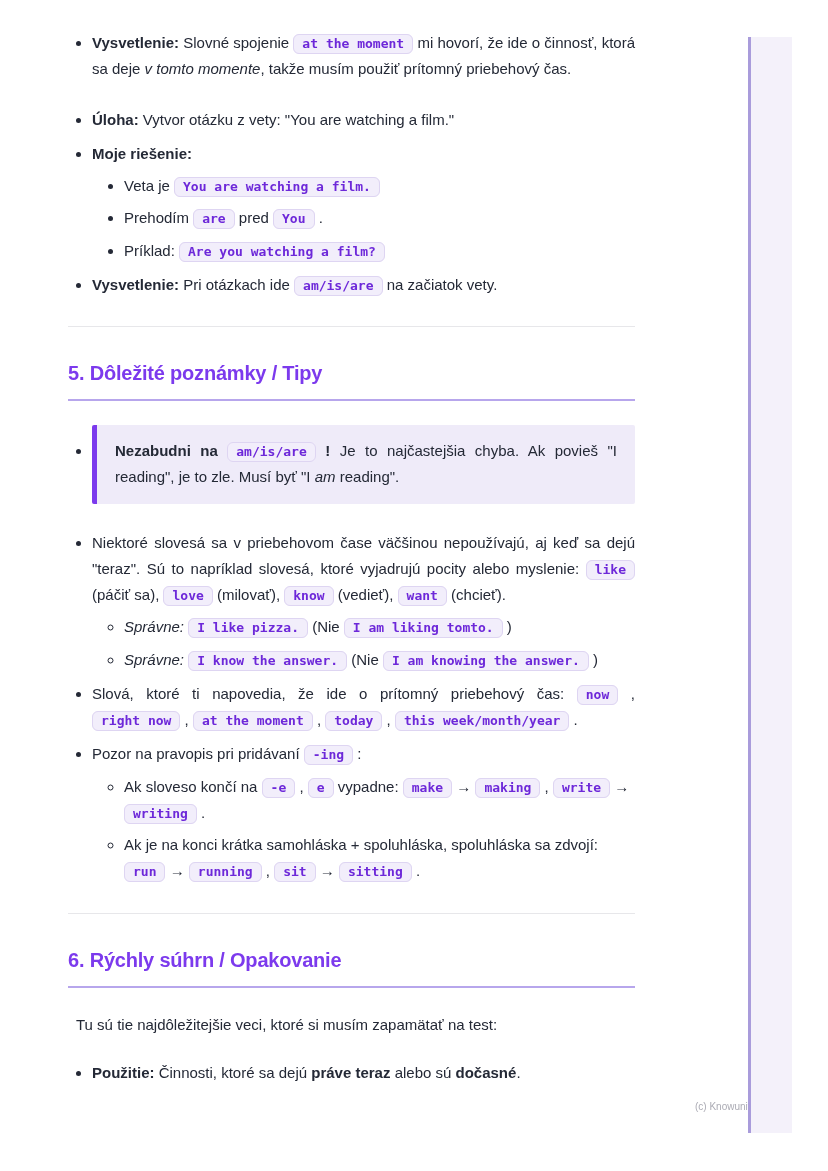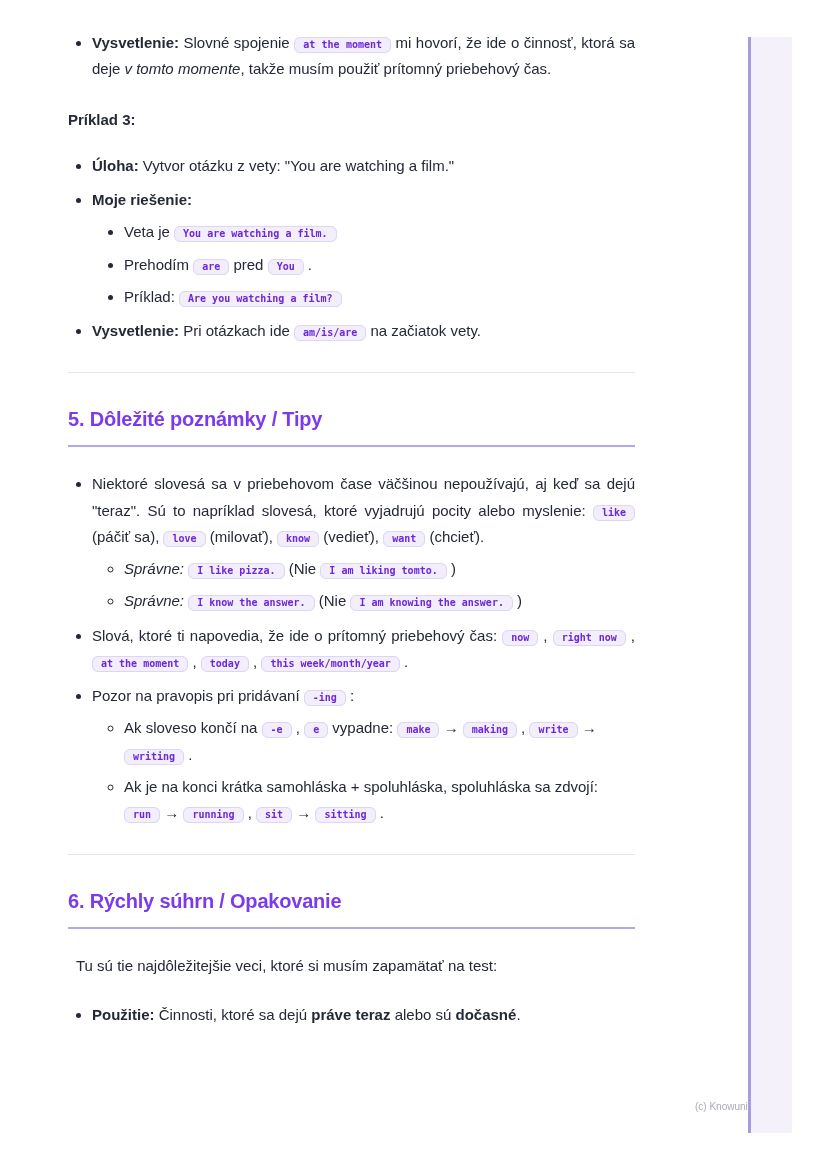--- a/index.html
+++ b/index.html
@@ -14,21 +14,21 @@
   p.lead{margin:0 0 22px 8px;}
   strong{font-weight:bold;}
   em{font-style:italic;}
   ul.blist{margin:0 0 24px 0;padding-left:24px;}
   ul.blist>li{margin-bottom:8px;text-align:justify;}
   ul.blist ul{margin:6px 0 2px 0;padding-left:32px;list-style-type:disc;}
   ul.blist ul.circle{list-style-type:circle;}
   ul.blist ul>li{margin-bottom:6px;text-align:left;}
   code.badge{
     font-family:"DejaVu Sans Mono","Liberation Mono",monospace;
-    font-size:10px;font-weight:bold;color:#6D28D9;
+    font-size:13px;font-weight:bold;color:#6D28D9;
     background:#F2EEFB;border:1px solid #DED5F2;border-radius:6px;
     padding:1px 8px 2px 8px;white-space:nowrap;
   }
   hr.divider{border:none;border-top:1px solid #E7E7EA;margin:28px 0 26px 0;}
   .heading-wrap{margin:34px 0 24px 0;}
   .heading-wrap h2{
     margin:0;font-size:20px;line-height:1.2;font-weight:bold;
     color:#7C3AED;letter-spacing:-0.2px;
   }
   .heading-rule{height:2px;background:#B7A6EC;margin-top:14px;}
@@ -45,35 +45,39 @@
     font-size:10px;color:#ABABB4;white-space:nowrap;line-height:1.2;
   }
 </style>
 </head>
 <body>
 
 <div class="content">
     <ul class="blist">
       <li><strong>Vysvetlenie:</strong><span> Slovné spojenie </span><code class="badge">at the moment</code><span> mi hovorí, že ide o činnosť, ktorá sa deje </span><em>v tomto momente</em><span>, takže musím použiť prítomný priebehový čas.</span></li>
     </ul>
-    <p><strong>Príklad 3:</strong></p>
     <ul class="blist">
       <li><strong>Úloha:</strong><span> Vytvor otázku z vety: "You are watching a film."</span></li>
       <li><strong>Moje riešenie:</strong><ul class="disc">
           <li><span>Veta je </span><code class="badge">You are watching a film.</code></li>
           <li><span>Prehodím </span><code class="badge">are</code><span> pred </span><code class="badge">You</code><span> .</span></li>
           <li><span>Príklad: </span><code class="badge">Are you watching a film?</code></li>
         </ul></li>
       <li><strong>Vysvetlenie:</strong><span> Pri otázkach ide </span><code class="badge">am/is/are</code><span> na začiatok vety.</span></li>
     </ul>
     <hr class="divider">
     <div class="heading-wrap">
       <h2>5. Dôležité poznámky / Tipy</h2>
       <div class="heading-rule"></div>
     </div>
+    <ul class="callout-list">
+      <li>
+        <div class="callout"><strong>Nezabudni na </strong><code class="badge">am/is/are</code><strong> !</strong><span> Je to najčastejšia chyba. Ak povieš "I reading", je to zle. Musí byť "I </span><em>am</em><span> reading".</span></div>
+      </li>
+    </ul>
     <ul class="blist">
       <li><span>Niektoré slovesá sa v priebehovom čase väčšinou nepoužívajú, aj keď sa dejú "teraz". Sú to napríklad slovesá, ktoré vyjadrujú pocity alebo myslenie: </span><code class="badge">like</code><span> (páčiť sa), </span><code class="badge">love</code><span> (milovať), </span><code class="badge">know</code><span> (vedieť), </span><code class="badge">want</code><span> (chcieť).</span><ul class="circle">
           <li><em>Správne:</em><span> </span><code class="badge">I like pizza.</code><span> (Nie </span><code class="badge">I am liking tomto.</code><span> )</span></li>
           <li><em>Správne:</em><span> </span><code class="badge">I know the answer.</code><span> (Nie </span><code class="badge">I am knowing the answer.</code><span> )</span></li>
         </ul></li>
       <li><span>Slová, ktoré ti napovedia, že ide o prítomný priebehový čas: </span><code class="badge">now</code><span> , </span><code class="badge">right now</code><span> , </span><code class="badge">at the moment</code><span> , </span><code class="badge">today</code><span> , </span><code class="badge">this week/month/year</code><span> .</span></li>
       <li><span>Pozor na pravopis pri pridávaní </span><code class="badge">-ing</code><span> :</span><ul class="circle">
           <li><span>Ak sloveso končí na </span><code class="badge">-e</code><span> , </span><code class="badge">e</code><span> vypadne: </span><code class="badge">make</code><span> → </span><code class="badge">making</code><span> , </span><code class="badge">write</code><span> → </span><code class="badge">writing</code><span> .</span></li>
           <li><span>Ak je na konci krátka samohláska + spoluhláska, spoluhláska sa zdvojí: </span><code class="badge">run</code><span> → </span><code class="badge">running</code><span> , </span><code class="badge">sit</code><span> → </span><code class="badge">sitting</code><span> .</span></li>
         </ul></li>

